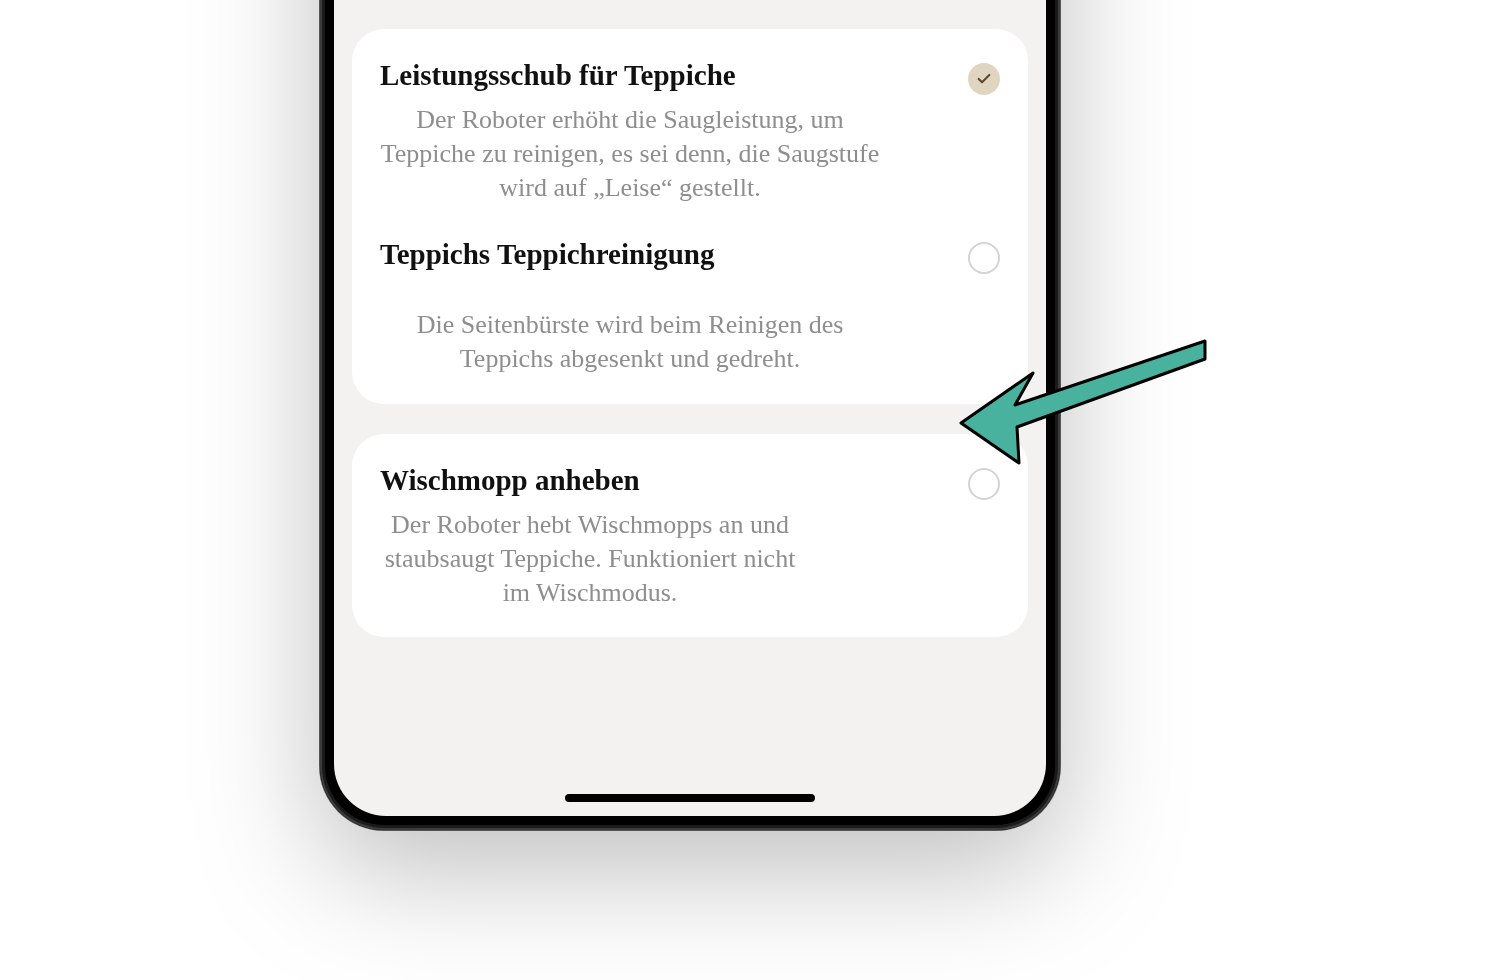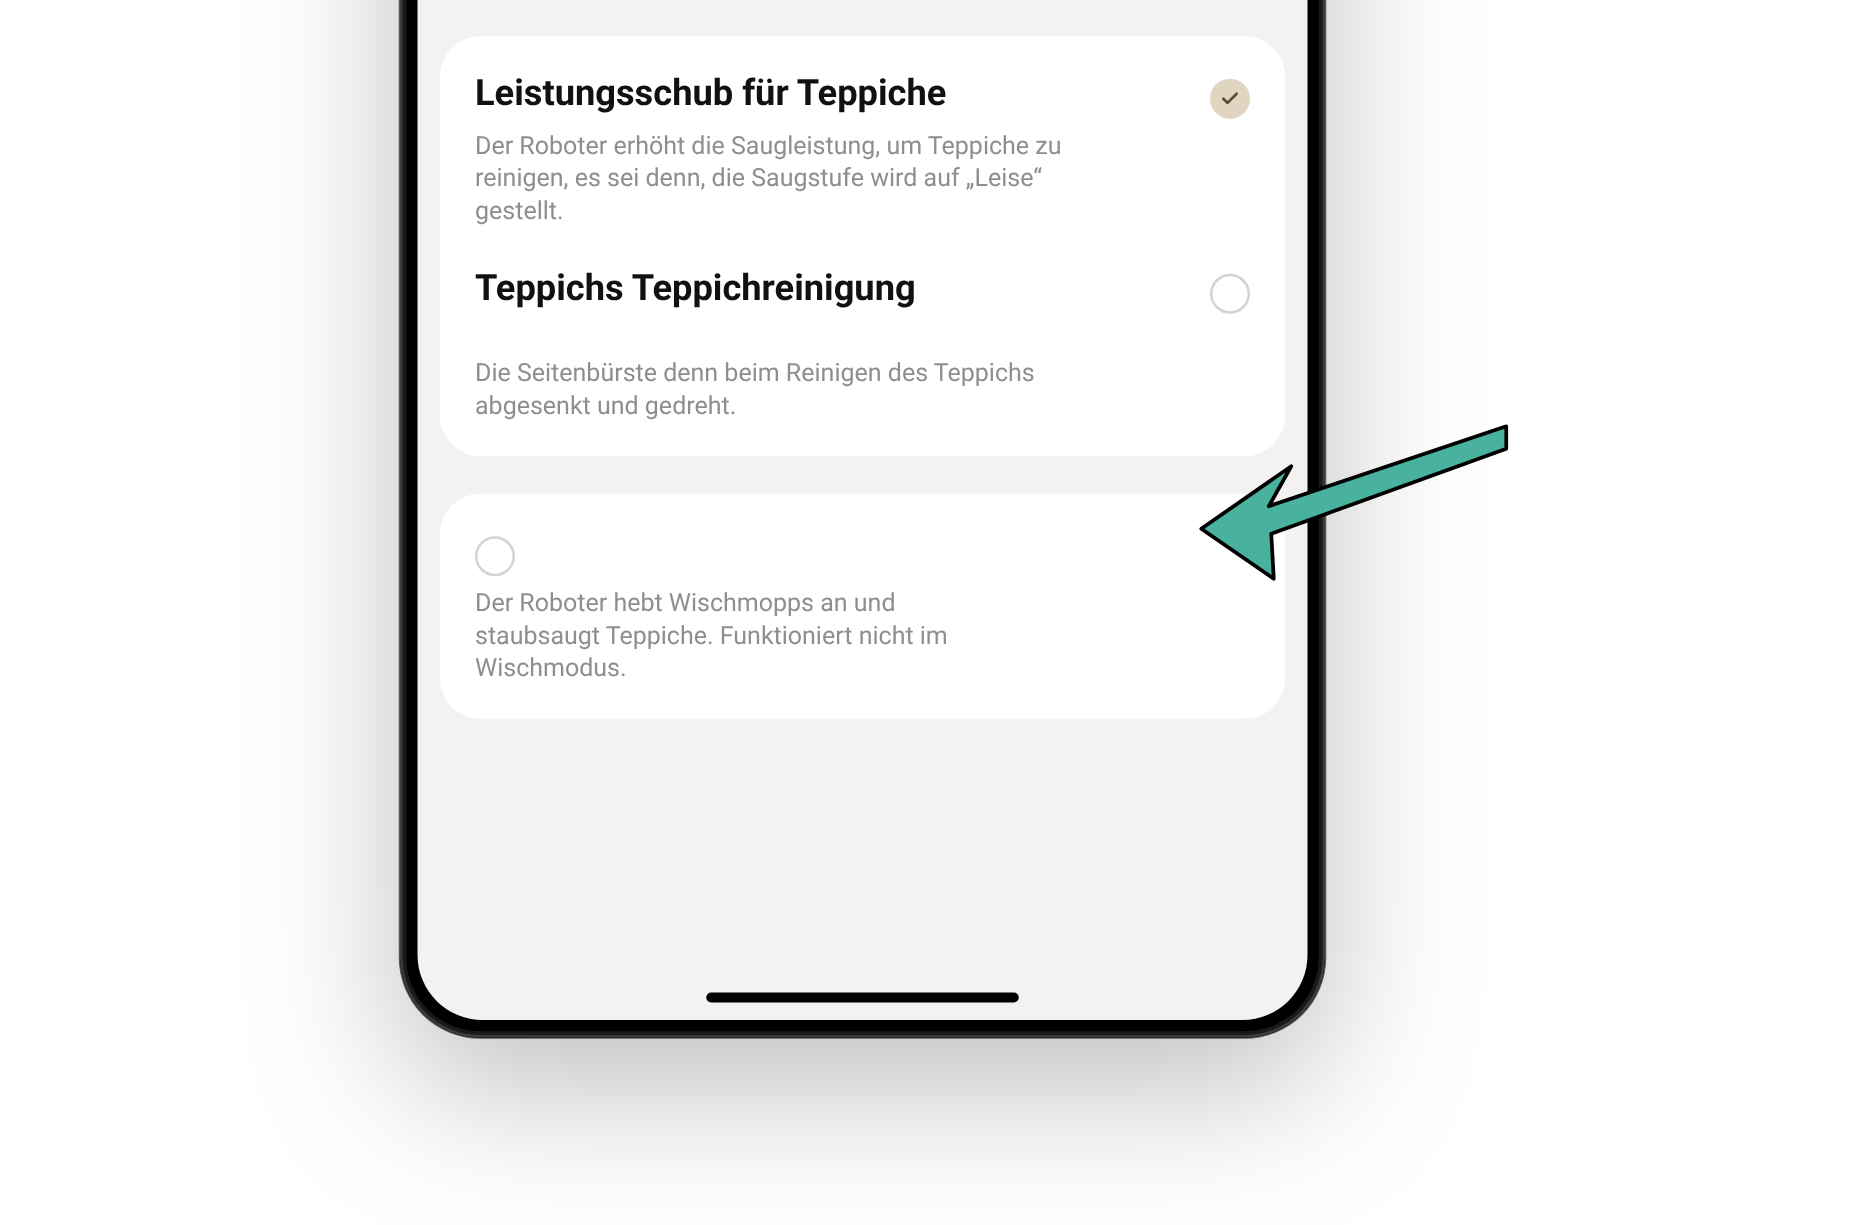--- a/index.html
+++ b/index.html
@@ -42,20 +42,21 @@
       flex:1;
       display:flex;
       flex-direction:column;
       gap:30px;
       padding-top:415px; 
     }
     .card {
       background:#fff;
       border-radius:32px;
       padding:6px 28px 28px 28px;
+      font-family:Liberation Serif, serif;
     }
     .option {
       padding-top:24px;
       display:flex;
       flex-direction:column;
       gap:8px;
     }
     .option + .option { padding-top:34px; }
     .opt-head {
       display:flex;
@@ -63,24 +64,25 @@
       gap:12px;
     }
     .opt-title {
       flex:1;
       font-size:29px;
       font-weight:700;
       color:#111;
       line-height:1.15;
     }
     .opt-desc {
-      font-size:20px;
+      font-size:26px;
       color:#8e8e8e;
       line-height:1.3;
       max-width:500px;
+      text-align:center;
     }
     .toggle {
       flex:0 0 32px;
       width:32px; height:32px;
       border-radius:50%;
       border:2.5px solid #d4d4d4;
       background:#fff;
       margin-top:4px;
       display:flex; align-items:center; justify-content:center;
     }
@@ -138,29 +140,30 @@
           </div>
 
           <div class="option">
             <div class="opt-head">
               <div class="opt-title">Teppichs Teppichreinigung</div>
               <div class="toggle"></div>
             </div>
           </div>
 
           <div class="option">
-            <div class="opt-desc">Die Seitenbürste denn beim Reinigen des Teppichs abgesenkt und gedreht.</div>
+            <div class="opt-desc">Die Seitenbürste wird beim Reinigen des Teppichs abgesenkt und gedreht.</div>
           </div>
 
         </div>
 
         <div class="card">
 
           <div class="option">
             <div class="opt-head">
+              <div class="opt-title">Wischmopp anheben</div>
               <div class="toggle"></div>
             </div>
             <div class="opt-desc" style="max-width:420px">Der Roboter hebt Wischmopps an und staubsaugt Teppiche. Funktioniert nicht im Wischmodus.</div>
           </div>
 
         </div>
 
       </div>
       <div class="home-indicator"></div>
     </div>

